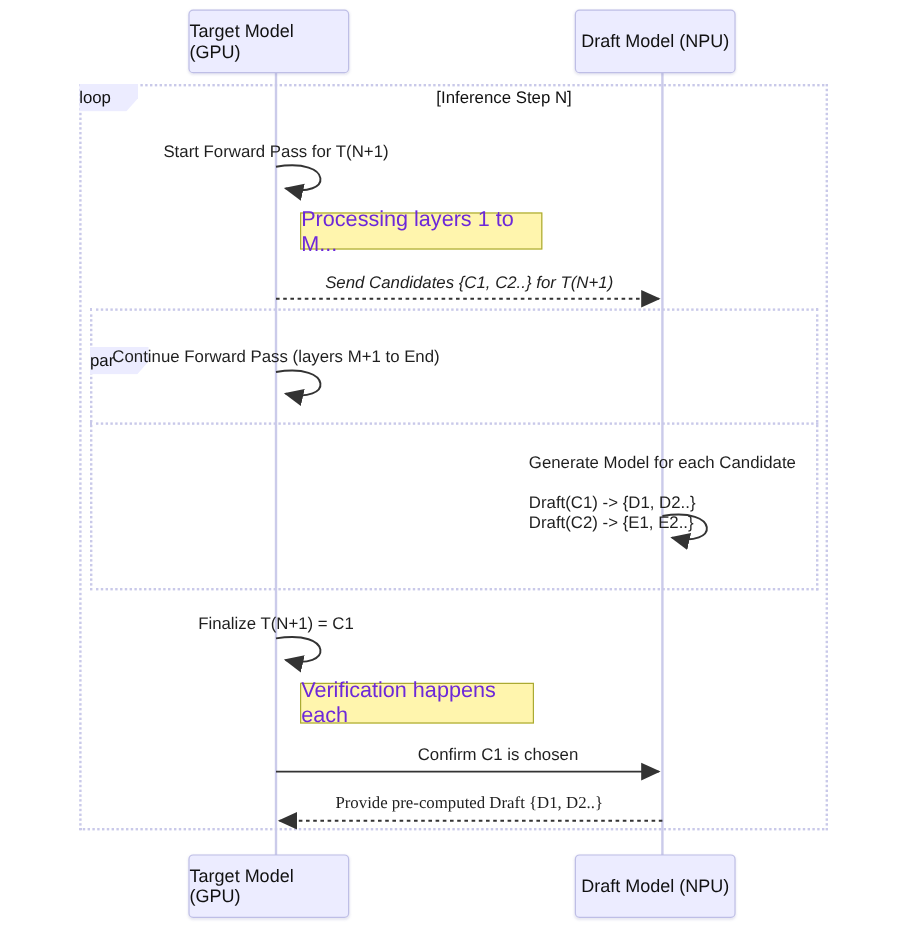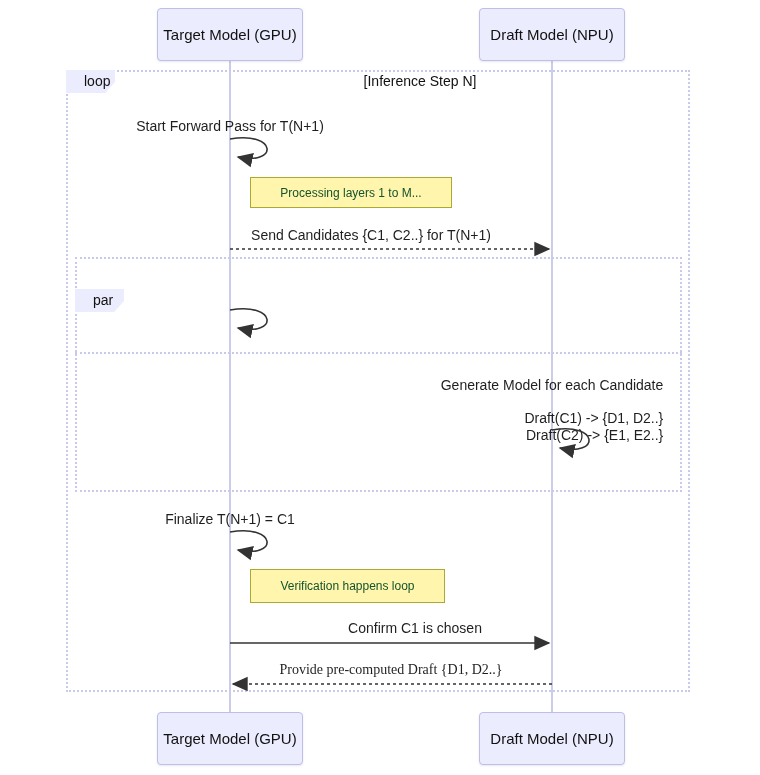--- a/index.html
+++ b/index.html
@@ -12,42 +12,42 @@
     --arrow:#333333;
     --text:#1F1F1F;
   }
   html,body{margin:0;padding:0;background:#ffffff;}
   #canvas{
     position:relative;width:760px;height:775px;background:#ffffff;overflow:hidden;
     font-family:"Liberation Sans", sans-serif;color:var(--text);
   }
   .lifeline{position:absolute;width:2px;background:var(--lifeline);}
   .actor{
-    position:absolute;width:146px;height:53px;background:var(--actor-fill);
+    position:absolute;width:134px;height:53px;background:var(--actor-fill);
     border:1px solid var(--actor-border);border-radius:4px;
     display:flex;align-items:center;justify-content:center;
     font-size:15px;color:#111;box-sizing:border-box;
     box-shadow:0 1px 2px rgba(120,120,180,0.18);
   }
   .frame{position:absolute;border:2px dotted var(--frame-border);box-sizing:border-box;}
   .frame-tab{
     position:absolute;width:49px;height:23px;background:var(--actor-fill);
     clip-path:polygon(0 0,100% 0,100% 52%,80% 100%,0 100%);
-    font-size:14px;color:#111;line-height:22px;padding-left:18px;box-sizing:border-box;
+    font-size:14px;color:#111;line-height:22px;padding-left:0;box-sizing:border-box;
   }
   .frame-title{
     position:absolute;transform:translateX(-50%);font-size:14px;color:#111;white-space:nowrap;
   }
   .msg{
     position:absolute;transform:translateX(-50%);font-size:14px;color:var(--text);
-    white-space:nowrap;text-align:right;line-height:17px;
+    white-space:nowrap;text-align:left;line-height:17px;
   }
   .note{
     position:absolute;background:var(--note-fill);border:1px solid var(--note-border);
-    display:flex;align-items:center;justify-content:center;font-size:12px;color:#14532d;
+    display:flex;align-items:center;justify-content:center;font-size:18px;color:#6d28d9;
     box-sizing:border-box;
   }
   svg.overlay{position:absolute;left:0;top:0;pointer-events:none;}
 </style>
 </head>
 <body>
 
 <div id="canvas">
 
   <div class="lifeline" style="left:229px;top:60px;height:653px;"></div>
@@ -70,35 +70,36 @@
     </div>
 
   <div class="actor" style="left:157px;top:712px;">
       <span>Target Model (GPU)</span>
     </div>
   <div class="actor" style="left:479px;top:712px;">
       <span>Draft Model (NPU)</span>
     </div>
 
   <div class="msg" style="left:230px;top:118px;">Start Forward Pass for T(N+1)</div>
-  <div class="msg" style="left:371px;top:227px;">Send Candidates {C1, C2..} for T(N+1)</div>
+  <div class="msg" style="left:391px;top:227px;font-style:italic;">Send Candidates {C1, C2..} for T(N+1)</div>
+  <div class="msg" style="left:230px;top:289px;">Continue Forward Pass (layers M+1 to End)</div>
   <div class="msg" style="left:552px;top:377px;">
     <span style="display:block;">Generate Model for each Candidate</span>
     <span style="display:block;margin-top:16px;">Draft(C1) -&gt; {D1, D2..}</span>
     <span style="display:block;">Draft(C2) -&gt; {E1, E2..}</span>
   </div>
   <div class="msg" style="left:230px;top:511px;">Finalize T(N+1) = C1</div>
   <div class="msg" style="left:391px;top:620px;margin-left:24px;">Confirm C1 is chosen</div>
   <div class="msg" style="left:391px;top:661px;font-family:Liberation Serif, serif;">Provide pre-computed Draft {D1, D2..}</div>
 
   <div class="note" style="left:250px;top:177px;width:202px;height:31px;">
       <span>Processing layers 1 to M...</span>
     </div>
   <div class="note" style="left:250px;top:569px;width:195px;height:34px;">
-      <span>Verification happens loop</span>
+      <span>Verification happens each</span>
     </div>
 
   <svg class="overlay" width="760" height="775" viewBox="0 0 760 775">
     <defs>
       <marker id="arrowhead" viewBox="0 0 12 12" markerWidth="11" markerHeight="11" refX="10" refY="6" orient="auto">
         <path d="M0,1 L11,6 L0,11 z" fill="#333333"></path>
       </marker>
     </defs>
 
     <path d="M230,139 C278,131 278,166 238,157" fill="none" stroke="#333333" stroke-width="1.6" marker-end="url(#arrowhead)"></path>

